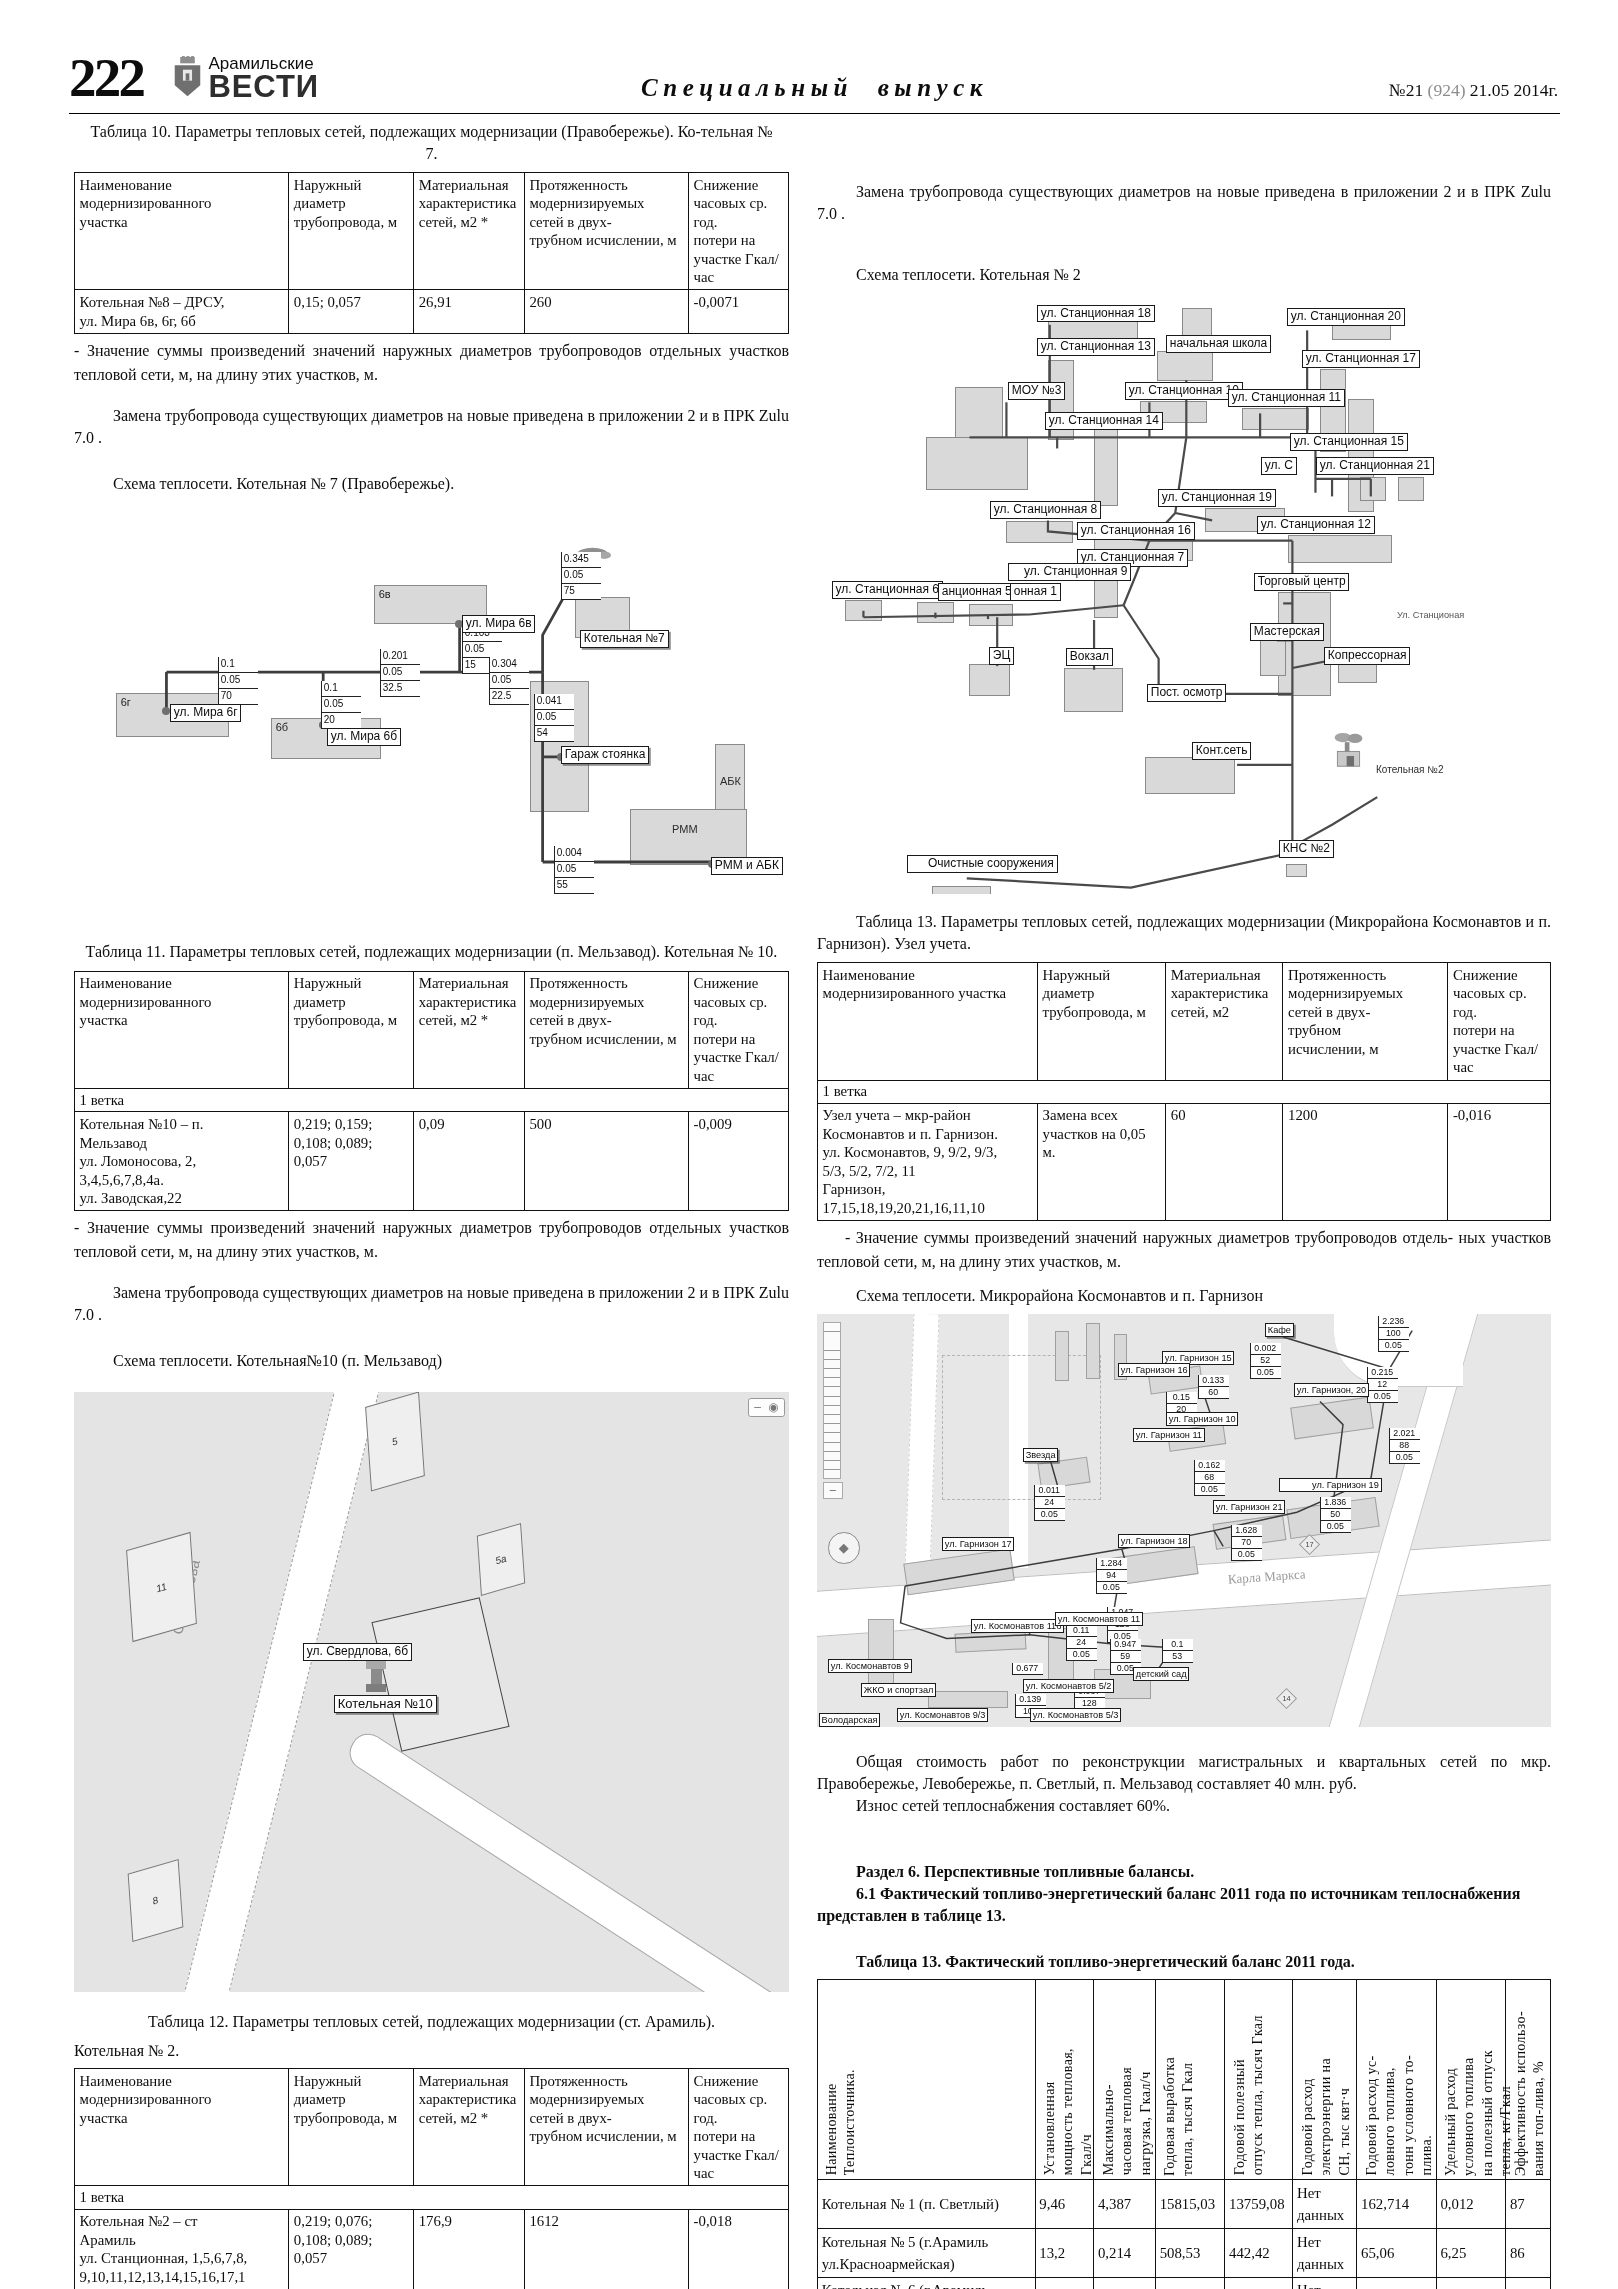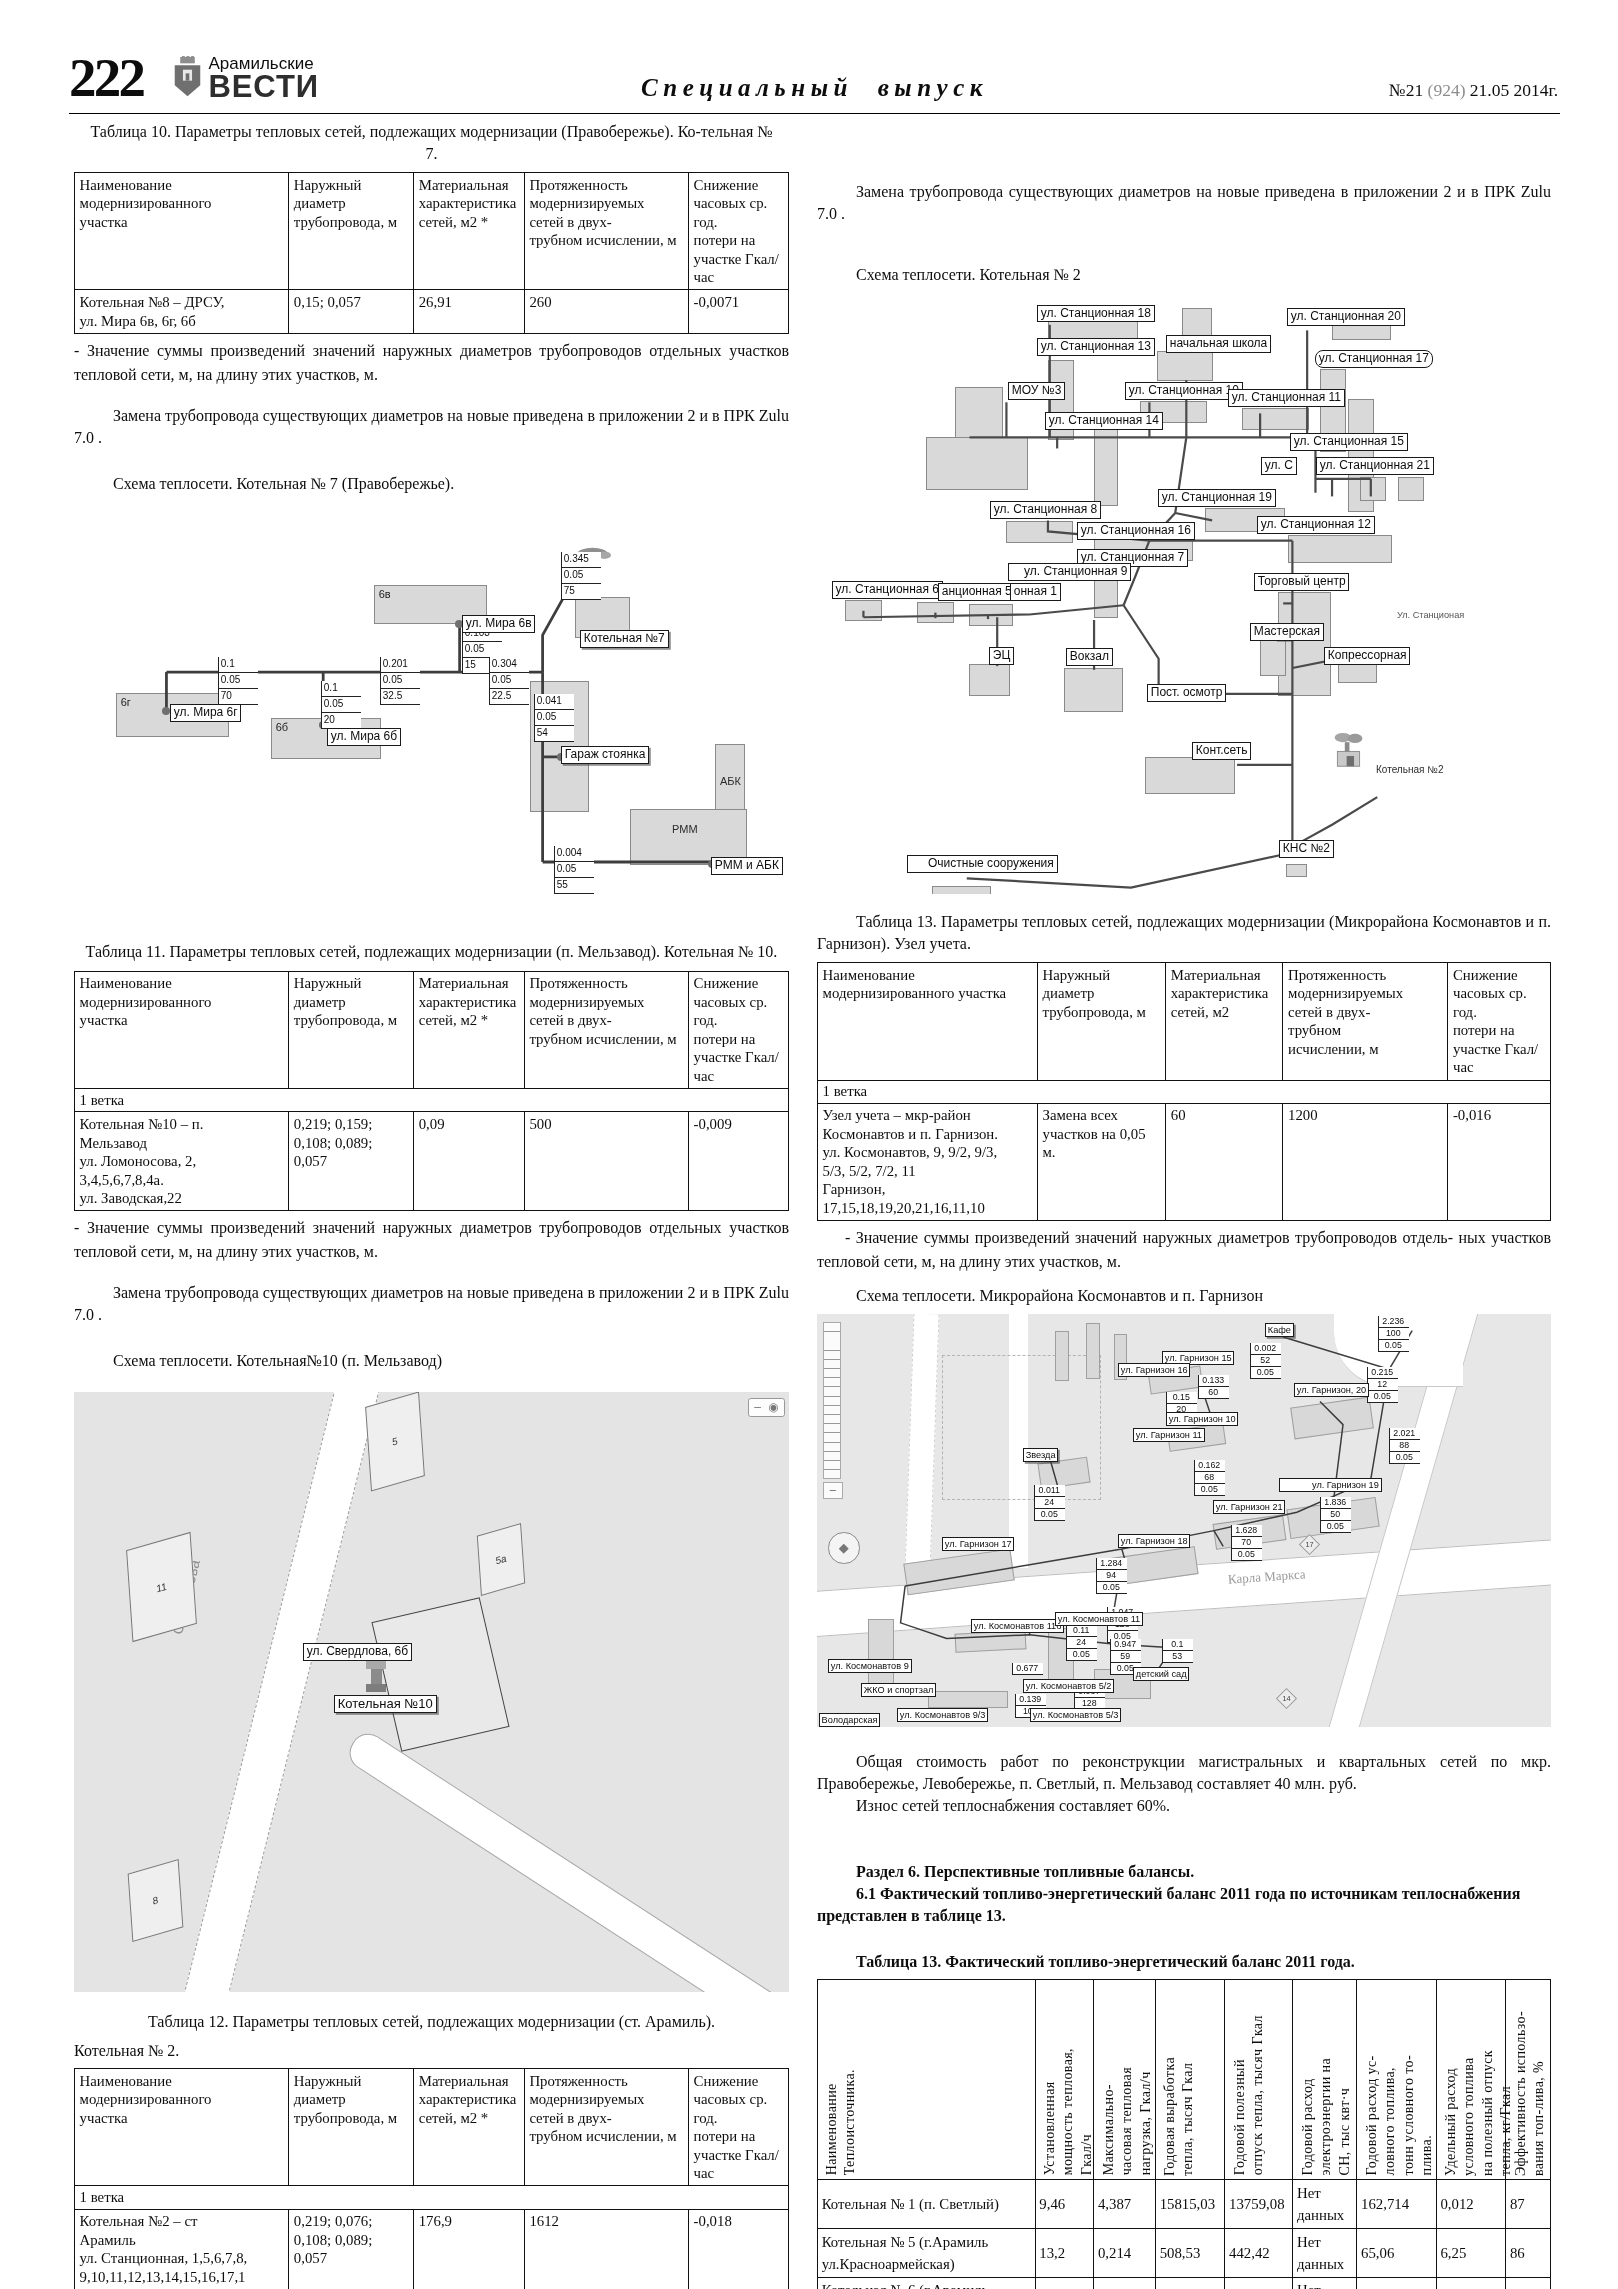--- a/index.html
+++ b/index.html
@@ -200,21 +200,21 @@
       <div class="vstack" style="left:388px;top:83px;">
           <span>0.103</span>
           <span>0.05</span>
           <span>15</span>
         </div>
       <div class="vstack" style="left:144px;top:114px;">
           <span>0.1</span>
           <span>0.05</span>
           <span>70</span>
         </div>
-      <div class="vstack" style="left:306px;top:114px;">
+      <div class="vstack" style="left:306px;top:106px;">
           <span>0.201</span>
           <span>0.05</span>
           <span>32.5</span>
         </div>
       <div class="vstack" style="left:415px;top:114px;">
           <span>0.304</span>
           <span>0.05</span>
           <span>22.5</span>
         </div>
       <div class="vstack" style="left:247px;top:138px;">
@@ -450,21 +450,21 @@
             <rect x="18" y="27" width="8" height="11" fill="#6e6e6e"></rect>
           </svg>
       </div>
       <div class="ptxt" style="left:580px;top:305px;font-size:9.2px;color:#555;">Ул. Станционая</div>
       <div class="ptxt" style="left:559px;top:460px;font-size:10px;">Котельная №2</div>
 
       <div class="nlab" style="left:220px;top:5.5px;">ул. Станционная 18</div>
       <div class="nlab" style="left:470px;top:9.2px;">ул. Станционная 20</div>
       <div class="nlab" style="left:220px;top:39px;">ул. Станционная 13</div>
       <div class="nlab" style="left:349px;top:36px;">начальная школа</div>
-      <div class="nlab" style="left:498px;top:51px;border-radius:8px;">ул. Станционная 17</div>
+      <div class="nlab" style="left:485px;top:51px;">ул. Станционная 17</div>
       <div class="nlab" style="left:191px;top:83px;">МОУ №3</div>
       <div class="nlab" style="left:308px;top:83px;">ул. Станционная 10</div>
       <div class="nlab" style="left:411px;top:90px;">ул. Станционная 11</div>
       <div class="nlab" style="left:228px;top:113px;">ул. Станционная 14</div>
       <div class="nlab" style="left:473px;top:134px;">ул. Станционная 15</div>
       <div class="nlab" style="left:444px;top:158px;">ул. С</div>
       <div class="nlab" style="left:499px;top:158px;">ул. Станционная 21</div>
       <div class="nlab" style="left:341px;top:190px;">ул. Станционная 19</div>
       <div class="nlab" style="left:260px;top:223px;">ул. Станционная 16</div>
       <div class="nlab" style="left:440px;top:217px;">ул. Станционная 12</div>

